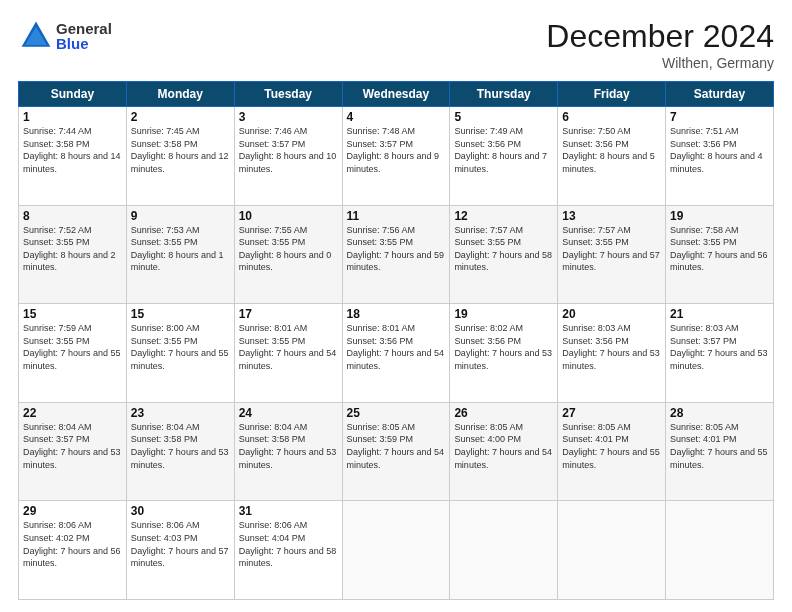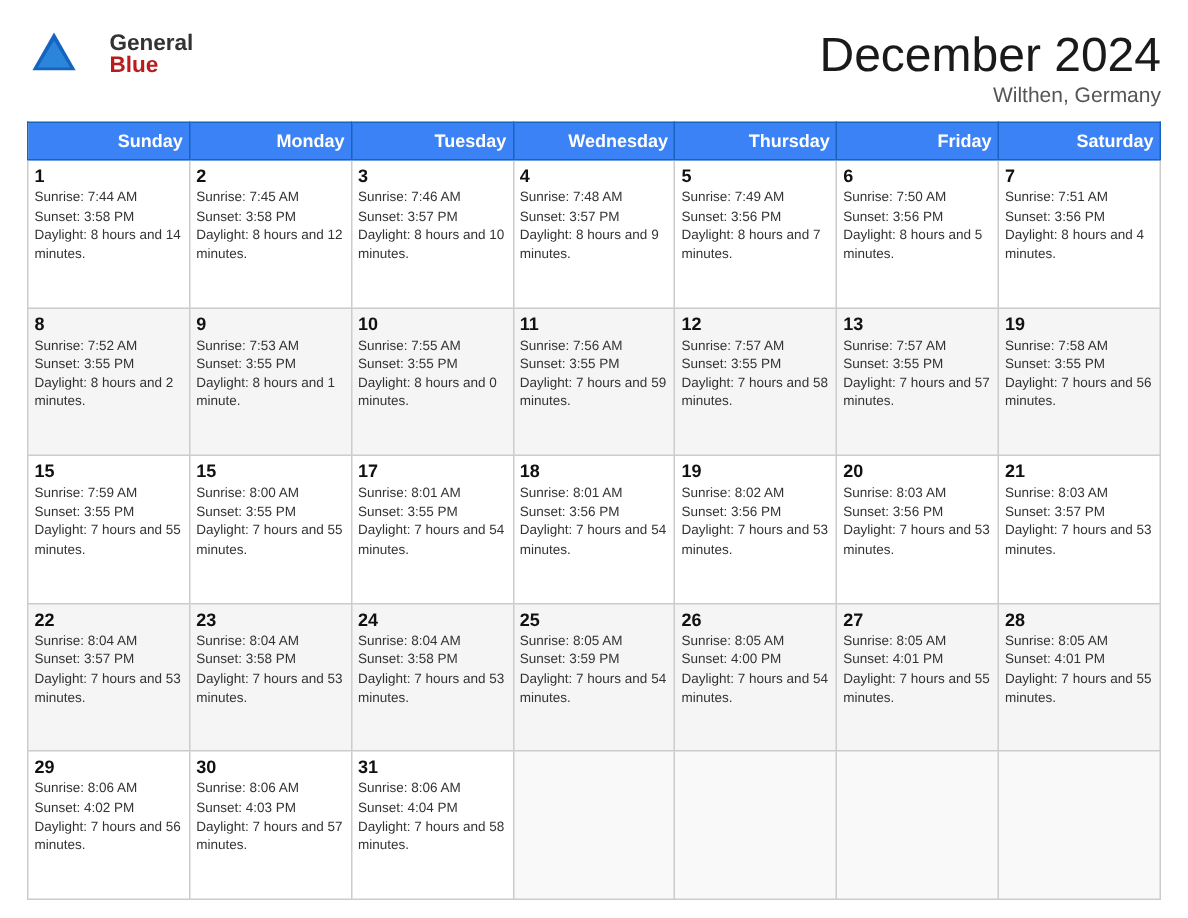--- a/index.html
+++ b/index.html
@@ -36,26 +36,26 @@
       color: #555;
     }
     .calendar {
       flex: 1;
       border: 1px solid #ccc;
       border-collapse: collapse;
       width: 100%;
       table-layout: fixed;
     }
     .calendar th {
-      background: #3b82f6;
+      background: #0c4a6e;
       color: #fff;
       font-size: 12px;
       font-weight: bold;
       padding: 5px 4px;
-      text-align: right;
+      text-align: center;
       border: 1px solid #1565c0;
     }
     .calendar td {
       vertical-align: top;
       padding: 3px 4px;
       border: 1px solid #ccc;
       font-size: 9.5px;
       color: #333;
       background: #fff;
     }
@@ -79,40 +79,40 @@
       font-size: 9px;
       line-height: 1.4;
       color: #333;
     }
     .empty-cell {
       background: #f9f9f9 !important;
     }
     .logo-wrapper {
       display: flex;
       align-items: center;
-      gap: 19px;
+      gap: 2px;
     }
     .logo-svg {
       width: 36px;
       height: 36px;
     }
     .logo-name {
       display: flex;
       flex-direction: column;
       line-height: 1;
     }
     .logo-general {
       font-size: 15px;
       font-weight: bold;
       color: #333;
     }
     .logo-blue {
       font-size: 15px;
       font-weight: bold;
-      color: #b91c1c;
+      color: #1d4ed8;
     }
   </style>
 </head>
 <body>
 
 <div class="page">
   <div class="header">
     <div class="logo-wrapper">
       <svg class="logo-svg" viewBox="0 0 40 40">
         <polygon points="20,4 36,32 4,32" fill="#1565c0"></polygon>

